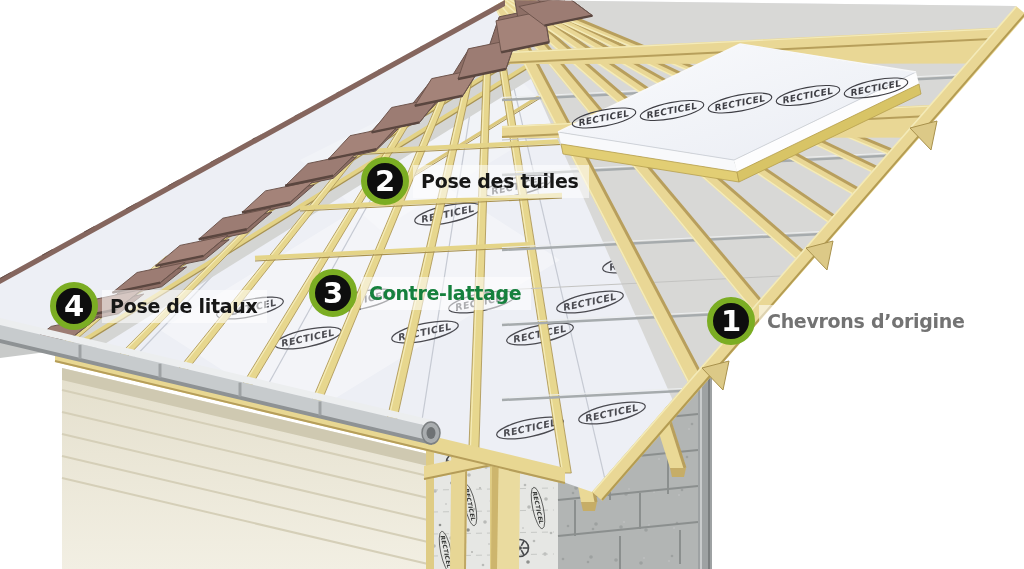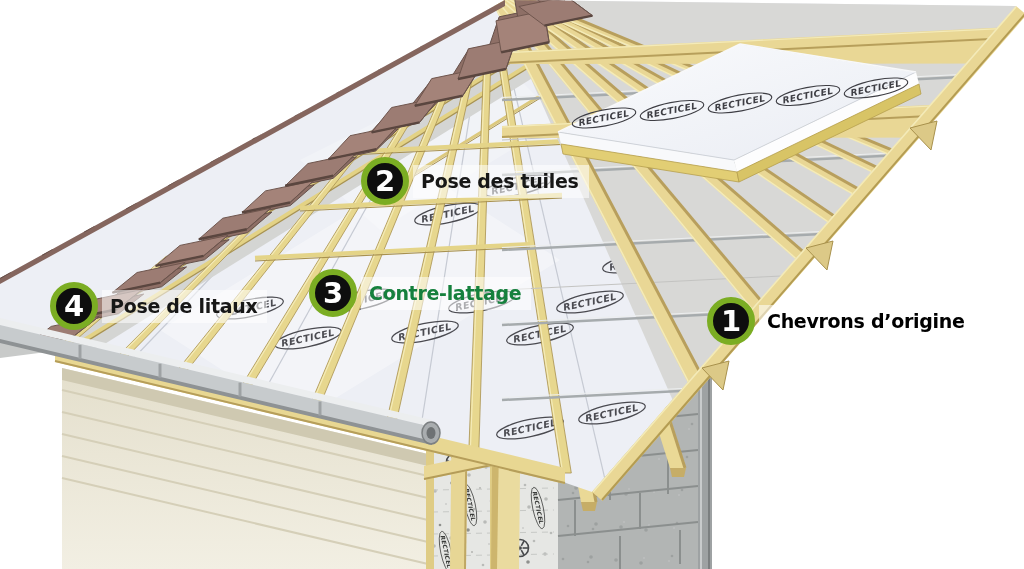--- a/index.html
+++ b/index.html
@@ -486,21 +486,21 @@
           <ellipse cx="876" cy="88" rx="32.3" ry="8.075" fill="none" stroke="#3e3e44" stroke-width="1.14"></ellipse>
           <text x="876" y="91.04" text-anchor="middle" font-family="&quot;DejaVu Sans&quot;,sans-serif" font-style="italic" font-weight="bold" font-size="9.025px" fill="#3e3e44" letter-spacing="0.475">RECTICEL</text>
         </g>
       </g>
     </svg>
 
   <div class="step" style="left:707px;top:297px">
     <div class="badge" style="border-color: rgb(123, 173, 35); background: rgb(14, 14, 14); color: rgb(255, 255, 255);">
       <span>1</span>
     </div>
-    <div class="lbl" style="color: #000000;">Chevrons d’origine</div>
+    <div class="lbl" style="color: #737373;">Chevrons d’origine</div>
   </div>
 
   <div class="step" style="left:361px;top:157px">
     <div class="badge" style="border-color: rgb(123, 173, 35); background: rgb(14, 14, 14); color: rgb(255, 255, 255);">
       <span>2</span>
     </div>
     <div class="lbl" style="color: rgb(23, 23, 23);">Pose des tuiles</div>
   </div>
 
   <div class="step" style="left:309px;top:269px">

